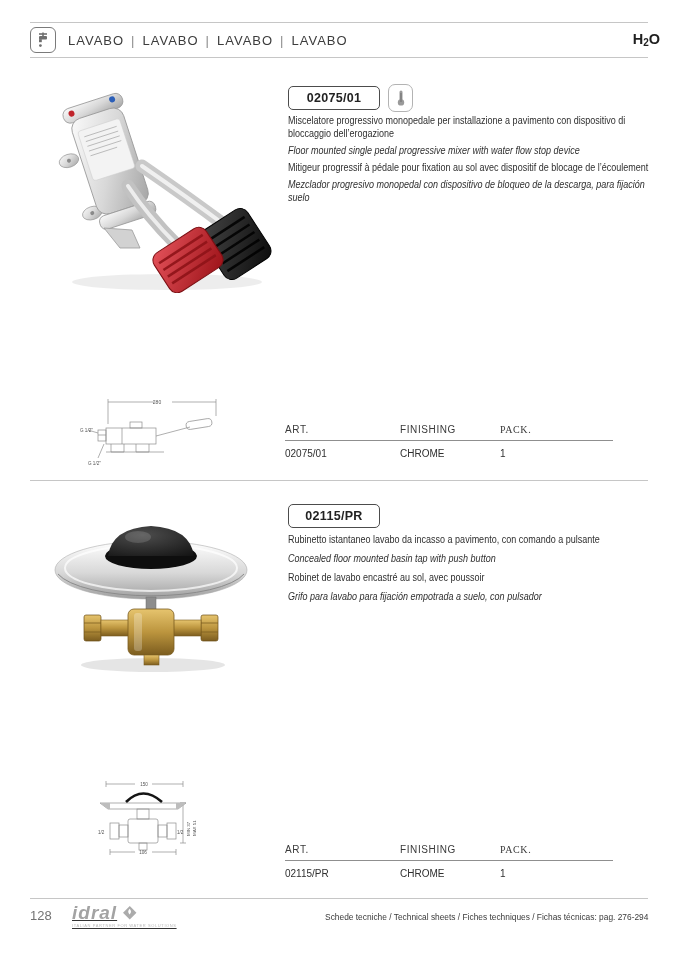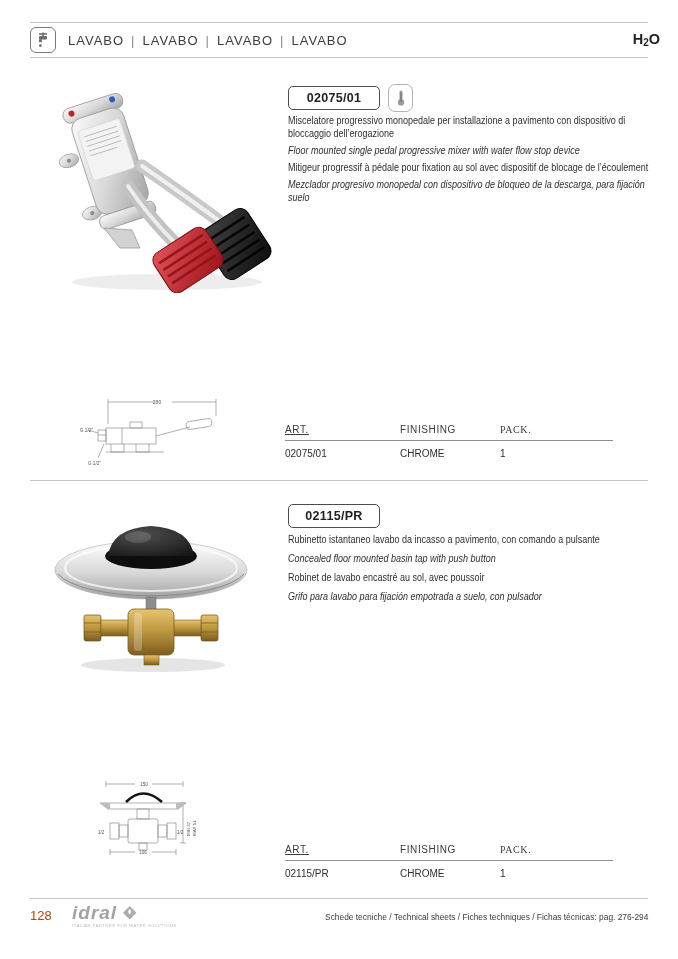--- a/index.html
+++ b/index.html
@@ -26,25 +26,25 @@
   
   .desc{width:420px;}
   .desc p{margin:0 0 4px 0;font-size:10px;line-height:13px;color:#2f2f2f;
     width:420px;transform:scaleX(.9);transform-origin:0 0;}
   .desc p.i{font-style:italic;}
 
   
   .ptable{width:328px;border-collapse:collapse;font-size:10px;color:#2f2f2f;}
   .ptable th{text-align:left;font-weight:normal;letter-spacing:.6px;color:#3a3a3a;padding:0 0 5px 0;border-bottom:1px solid #8f8f8f;}
   .ptable td{padding:7px 0 0 0;}
-  .ptable .c1{width:115px;text-decoration:underline;} .ptable .c2{width:100px;} .ptable .c3{width:113px;font-family:Liberation Serif, serif;}
-
-  
-  .pagenum{left:30px;top:908px;font-size:13px;color:#c2410c;}
-  .logo{left:72px;top:903px;width:110px;}
+  .ptable .c1{width:115px;} .ptable .c2{width:100px;} .ptable .c3{width:113px;font-family:Liberation Serif, serif;}
+
+  
+  .pagenum{left:30px;top:908px;font-size:13px;color:#737373;}
+  .logo{left:72px;top:903px;width:110px;text-decoration:underline;}
   .logo .word{font-size:19px;font-weight:bold;font-style:italic;color:#a3a3a3;letter-spacing:1px;line-height:19px;}
   .logo-row{display:flex;align-items:center;gap:4px;}
   .tagline{font-size:4px;color:#b8b8b8;letter-spacing:.6px;margin-top:1px;white-space:nowrap;}
   .foot-right{right:30px;top:911px;font-size:9.5px;color:#3a3a3a;white-space:nowrap;transform:scaleX(.88);transform-origin:100% 0;}
 
   svg text{font-family:"Liberation Sans",sans-serif;}
 </style>
 </head>
 <body>
 

